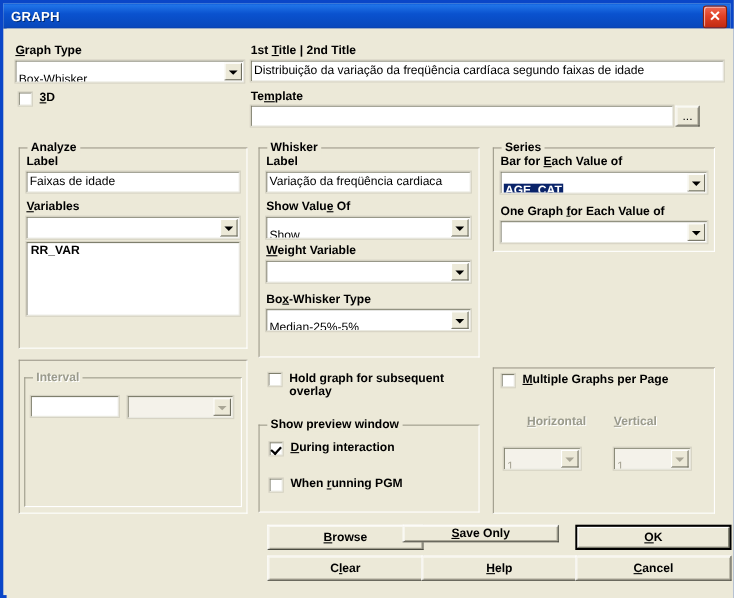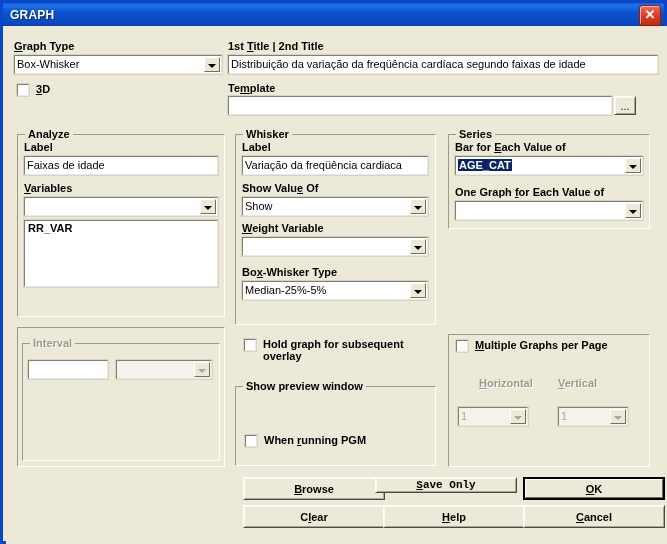--- a/index.html
+++ b/index.html
@@ -50,21 +50,21 @@
     outline:1px solid #d6d3c4;
     font-size:11px;color:#000;
     padding:1px 2px;line-height:15px;overflow:hidden;white-space:nowrap;
   }
   .txt.dis{background:#fff;}
   .combo{
     position:absolute;box-sizing:border-box;background:#fff;
     border:1px solid;
     border-color:#7f7f6d #e9e9e0 #e9e9e0 #7f7f6d;
     outline:1px solid #d6d3c4;
-    font-size:11px;padding:1px 2px;line-height:15px;overflow:hidden;white-space:nowrap;
+    font-size:11px;padding:9px 2px;line-height:15px;overflow:hidden;white-space:nowrap;
   }
   .combo .arrow{
     position:absolute;right:1px;top:1px;bottom:1px;width:16px;
     background:#ece9d8;
     border:1px solid;
     border-color:#fff #6f6f60 #6f6f60 #fff;
     box-sizing:border-box;
   }
   .combo .arrow:after{
     content:"";position:absolute;left:3px;top:6px;
@@ -218,20 +218,24 @@
       <span class="box"></span>
       <span class="cblabel">
         <span>Hold graph for subsequent</span><br>
         <span>overlay</span>
       </span>
     </div>
 
     <div class="group" style="left:229px;top:360px;width:201px;height:80px;">
       <span class="gtitle">Show preview window</span>
     </div>
+    <div class="cb" style="left:239px;top:375px;">
+      <span class="box checked"></span>
+      <span class="cblabel"><u>D</u>uring interaction</span>
+    </div>
     <div class="cb" style="left:239px;top:408px;">
       <span class="box"></span>
       <span class="cblabel">When <u>r</u>unning PGM</span>
     </div>
 
     <div class="group" style="left:442px;top:108px;width:202px;height:95px;">
       <span class="gtitle">Series</span>
     </div>
     <div class="lbl" style="left:449px;top:115px;">Bar for <u>E</u>ach Value of</div>
     <div class="combo" style="left:449px;top:130px;width:188px;height:19px;">
@@ -259,21 +263,21 @@
       <span>1</span>
       <span class="arrow"></span>
     </div>
 
     <div class="btn" style="left:237px;top:451px;width:142px;height:23px;">
         <span><u>B</u>rowse</span>
       </div>
     <div class="btn" style="left:237px;top:479px;width:142px;height:23px;">
         <span>C<u>l</u>ear</span>
       </div>
-    <div class="btn" style="left:369px;top:451px;width:142px;height:16px;font-family:Liberation Mono, monospace;">
+    <div class="btn" style="left:360px;top:451px;width:142px;height:16px;">
         <span><u>S</u>ave Only</span>
       </div>
     <div class="btn" style="left:377px;top:479px;width:142px;height:23px;">
         <span><u>H</u>elp</span>
       </div>
     <div class="btn default" style="left:517px;top:451px;width:142px;height:23px;">
         <span class="inner"><u>O</u>K</span>
       </div>
     <div class="btn" style="left:517px;top:479px;width:142px;height:23px;">
         <span><u>C</u>ancel</span>

